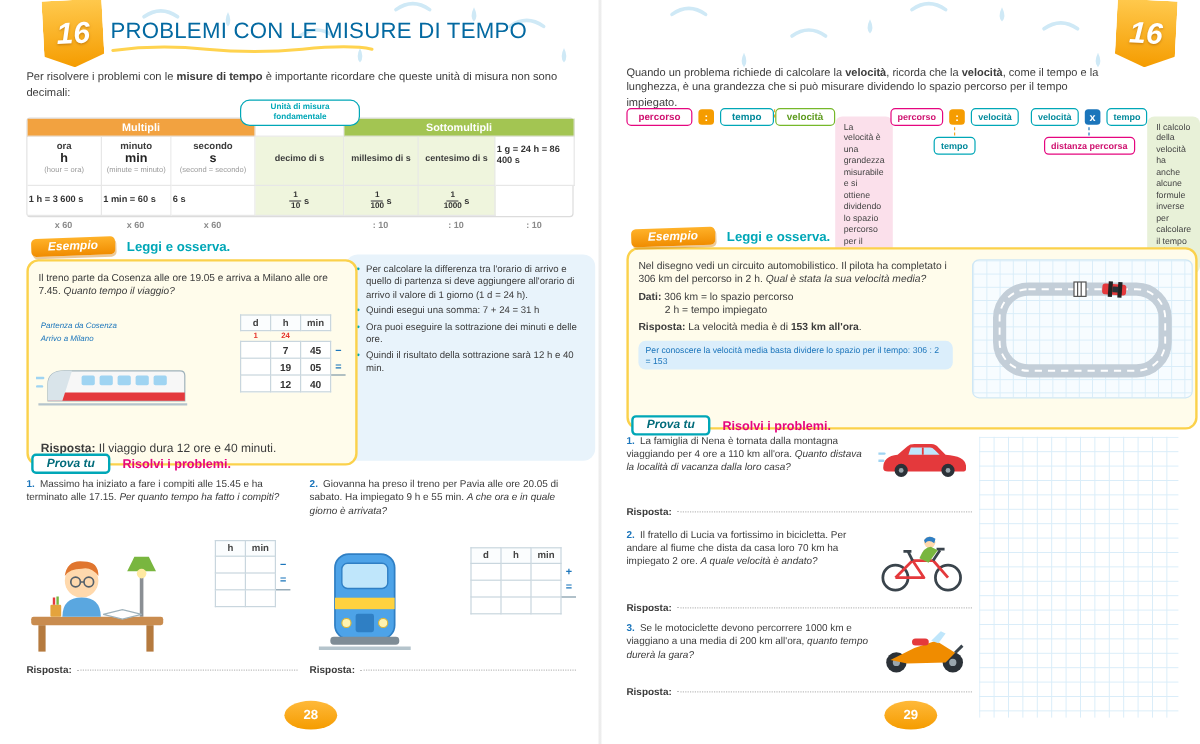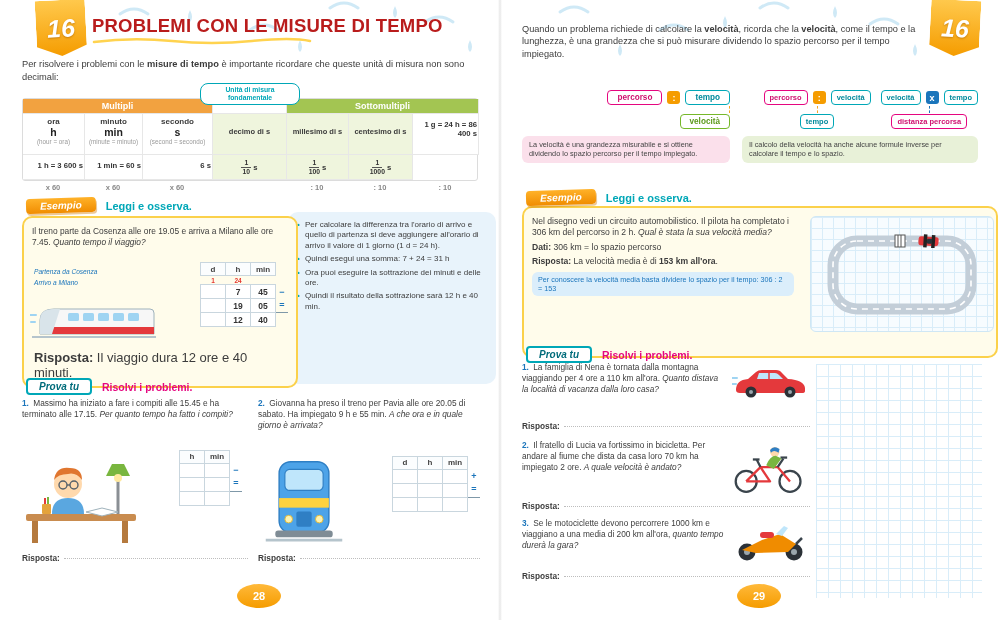--- a/index.html
+++ b/index.html
@@ -16,38 +16,38 @@
   #rain{position:absolute;left:0;top:0;z-index:0}
 
   
   .unit-badge{position:absolute;width:50px;height:56px;display:flex;align-items:center;justify-content:center;
     background:linear-gradient(180deg,#ffc94d,#f59c00);
     clip-path:polygon(0 0,100% 0,100% 82%,50% 100%,0 82%);
     color:#fff;font-size:25px;font-weight:bold;font-style:italic;text-shadow:0 1px 2px rgba(160,90,0,.55)}
   #l-badge{left:36px;top:0;transform:rotate(-3deg)}
   #r-badge{left:430px;top:0;transform:rotate(3deg)}
 
-  #l-title{position:absolute;left:92px;top:15px;width:400px;color:#b91c1c;font-size:18.5px;font-weight:700;letter-spacing:.2px}
+  #l-title{position:absolute;left:92px;top:15px;width:400px;color:#0369a1;font-size:18.5px;font-weight:400;letter-spacing:.2px}
   #l-swoosh{position:absolute;left:92px;top:37px}
   #l-intro{position:absolute;left:22px;top:58px;width:458px;font-size:9.3px;line-height:1.35}
 
   
   #l-table{position:absolute;left:22px;top:98px;width:456px}
   .tgrid{display:grid;grid-template-columns:62px 58px 70px 74px 62px 64px 66px;border:1px solid #dcdcdc;background:#fff;border-radius:3px}
   .tgrid>div{border-right:1px solid #e7e7e7;border-bottom:1px solid #e7e7e7}
   .g-mult{grid-column:1/4;background:#f2a240;color:#fff;font-weight:bold;font-size:9px;text-align:center;padding:2px 0}
   .g-gap{grid-column:4/5;background:#fff}
   .g-sott{grid-column:5/8;background:#a3c552;color:#fff;font-weight:bold;font-size:9px;text-align:center;padding:2px 0}
   .hcell{background:#fff;text-align:center;padding:3px 1px 2px;min-height:35px}
   .hcell .nm{display:block;font-size:8px;font-weight:bold}
   .hcell .sy{display:block;font-size:10.5px;font-weight:bold;color:#222;line-height:1.15}
   .hcell .nt{display:block;font-size:6.3px;color:#9a9a9a}
   .hcell.subm{background:#eff5dd}
   .hcell.subm .nm{font-size:7.5px;padding-top:10px}
-  .vcell{background:#fff;text-align:right;font-size:7.7px;font-weight:bold;color:#333;padding:6px 1px;min-height:12px}
+  .vcell{background:#fff;text-align:left;font-size:7.7px;font-weight:bold;color:#333;padding:6px 1px;min-height:12px}
   .vcell.subm{background:#eff5dd;display:flex;align-items:center;justify-content:center;gap:2px;padding:3px 0}
   .frac{display:inline-flex;flex-direction:column;align-items:center;line-height:1.1}
   .frac .fn{font-size:6.8px;border-bottom:1px solid #555;padding:0 3px}
   .frac .fd{font-size:6.8px}
   #unita-bubble{position:absolute;left:178px;top:-15px;width:96px;background:#fff;border:1.5px solid #00a7b7;border-radius:8px;
     color:#00a7b7;font-weight:bold;font-size:6.8px;text-align:center;line-height:1.2;padding:2px 1px;z-index:3}
   #unita-bubble span{display:block}
   .ops{display:grid;grid-template-columns:62px 58px 70px 74px 62px 64px 66px;margin-top:2px}
   .ops span{text-align:center;font-size:7.5px;color:#8a8a8a;font-weight:bold}
 
@@ -66,21 +66,21 @@
 
   
   .ybox{position:absolute;background:#fffceb;border:2px solid #fbd14b;border-radius:10px;padding:8px;z-index:1}
   #l-ybox{left:22px;top:216px;width:256px;height:152px}
   #r-ybox{left:22px;top:206px;width:456px;height:132px;display:flex;gap:16px}
   #l-ybox .ptxt{font-size:8.4px;line-height:1.3}
   #l-ex-labels{position:absolute;left:10px;top:48px;color:#1b75bb;font-style:italic;font-size:6.6px;line-height:1.7}
   #l-ex-labels span{display:block}
   #l-ex-train{position:absolute;left:6px;top:82px}
   #l-ex-calc{position:absolute;right:8px;top:44px}
-  #l-ex-risposta{position:absolute;left:10px;right:8px;bottom:6px;font-size:13px}
+  #l-ex-risposta{position:absolute;left:10px;right:8px;bottom:6px;font-size:10px}
 
   #l-bbox{position:absolute;left:288px;top:212px;width:190px;height:156px;background:#e8f3fb;border-radius:10px;padding:8px 9px}
   #l-bbox ul{list-style:none}
   #l-bbox li{position:relative;padding-left:8px;font-size:8px;line-height:1.3;margin-bottom:3px}
   #l-bbox li::before{content:"\2022";position:absolute;left:0;color:#00a7b7;font-weight:bold}
 
   
   table.calc{border-collapse:collapse}
   .calc th{font-size:8px;font-weight:bold;color:#444;border:1px solid #c9d6de;background:#fbfdfe;width:24px;height:12px;padding:0}
   .calc td{border:1px solid #c9d6de;background:#fff;width:24px;height:13px;text-align:center;font-size:8.5px;font-weight:bold;color:#333;padding:0}
@@ -100,23 +100,23 @@
   .pq{font-style:italic}
   .risposta{position:absolute;left:0;right:0;bottom:0;display:flex;align-items:baseline;gap:4px;font-size:8.3px}
   .dots{flex:1;border-bottom:1.5px dotted #bdbdbd;transform:translateY(-2px)}
 
   .pagenum{position:absolute;width:44px;height:24px;border-radius:50%;display:flex;align-items:center;justify-content:center;
     background:linear-gradient(180deg,#ffb93a,#f59c00);color:#fff;font-weight:bold;font-size:11px}
   #l-pagenum{left:237px;top:584px}
   #r-pagenum{left:237px;top:584px}
 
   
-  #r-intro{position:absolute;left:22px;top:23px;width:404px;font-size:9.2px;line-height:1.35}
+  #r-intro{position:absolute;left:22px;top:54px;width:404px;font-size:9.2px;line-height:1.35}
   #r-formulas{position:absolute;left:22px;top:90px;width:456px;display:flex;gap:12px}
-  .fgroup{display:flex;flex-direction:column;align-items:flex-end}
+  .fgroup{display:flex;flex-direction:row;align-items:flex-start}
   .fg-left{width:208px}
   .fg-right{width:236px}
   .frow{display:flex;align-items:center;gap:5px}
   .fbox{border-radius:4px;padding:2px 9px;font-size:8.2px;font-weight:bold;background:#fff;white-space:nowrap}
   .fg-right .fbox{padding:2px 5px;font-size:7.5px}
   .fbox.pink{border:1.6px solid #e5067f;color:#cf106f}
   .fbox.teal{border:1.6px solid #00a7b7;color:#00899b}
   .fbox.green{border:1.6px solid #76b82a;color:#5d9a1d}
   .fop{width:13px;height:13px;border-radius:3px;color:#fff;font-weight:bold;font-size:9px;display:flex;align-items:center;justify-content:center;flex:none}
   .fop.div{background:#f59c00}
@@ -504,20 +504,21 @@
 
   <div class="ybox" id="r-ybox">
     <div id="r-ex-text">
       <p>
         <span>Nel disegno vedi un circuito automobilistico. Il pilota ha completato i 306 km del percorso in 2 h.</span>
         <span class="pq">Qual è stata la sua velocità media?</span>
       </p>
       <p id="r-ex-dati">
         <b>Dati:</b>
         <span>306 km = lo spazio percorso</span>
+        <span class="dati-ind">2 h = tempo impiegato</span>
       </p>
       <p id="r-ex-risp">
         <b>Risposta:</b>
         <span>La velocità media è di </span><b>153 km all'ora</b><span>.</span>
       </p>
       <p id="r-ex-note">Per conoscere la velocità media basta dividere lo spazio per il tempo: 306 : 2 = 153</p>
     </div>
     <div class="circuit">
       <svg viewBox="0 0 182 114" width="182" height="114">
         <rect x="22" y="24" width="138" height="68" rx="24" fill="none" stroke="#c3ced8" stroke-width="11"></rect>

